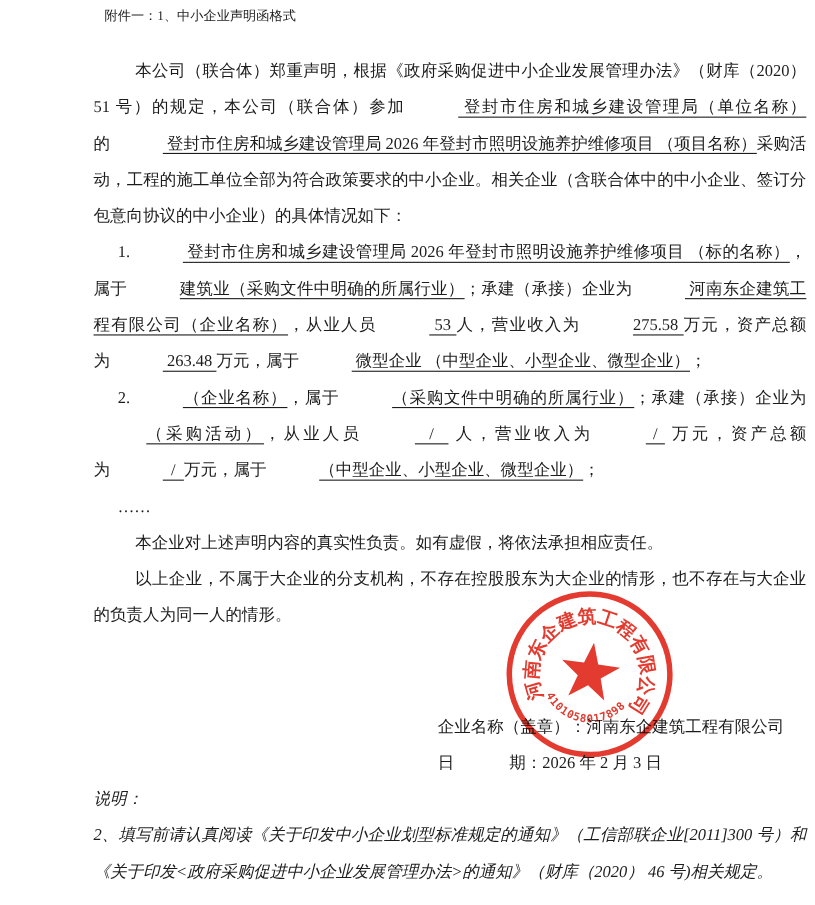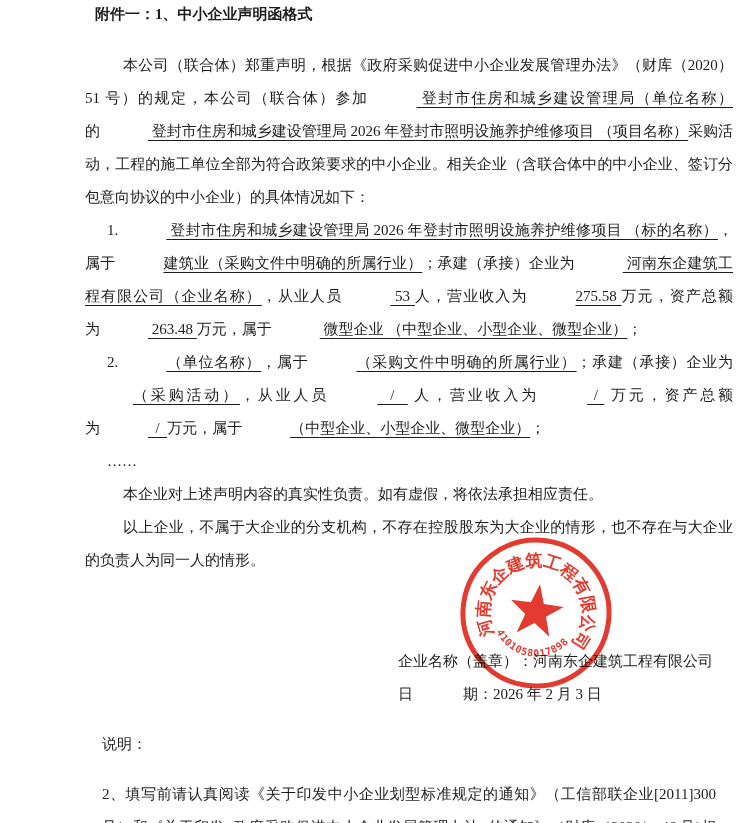--- a/index.html
+++ b/index.html
@@ -12,22 +12,22 @@
     font-size:15px;
     line-height:33px;
     color:#1c1c1c;
   }
   .content{
     position:absolute;
     left:85px;top:0;
     width:648px;
   }
   .title{
-    font-weight:bold;
-    font-size:15px;
+    font-weight:normal;
+    font-size:12px;
     line-height:24px;
     margin:2px 0 23px 10px;
   }
   p.para{
     margin:0;
     text-align:justify;
     text-justify:inter-character;
   }
   .indent-lg{text-indent:38px;}
   .indent-sm{text-indent:22px;}
@@ -36,21 +36,21 @@
     text-decoration-thickness:1px;
     text-underline-offset:4px;
     margin-left:48px;
   }
   .sig{
     margin:68px 0 0 313px;
     line-height:33px;
   }
   .sig-line{white-space:nowrap;}
   .sp{display:inline-block;width:50px;}
-  .notes p{margin:17px;text-align:justify;text-justify:inter-character;}
+  .notes p{margin:0;text-align:justify;text-justify:inter-character;font-style:italic;}
   .seal{
     position:absolute;
     left:456px;top:533px;
     width:160px;height:160px;
     opacity:.9;
     mix-blend-mode:multiply;
     transform:rotate(8deg);
     pointer-events:none;
   }
   .ring{fill:none;stroke-width:5px;}
@@ -71,21 +71,21 @@
 
 <div class="page">
   <div class="content">
 
     <div class="title">附件一：1、中小企业声明函格式</div>
 
     <p class="para indent-lg"><span>本公司（联合体）郑重声明，根据《政府采购促进中小企业发展管理办法》（财库（2020）51 号）的规定，本公司（联合体）参加</span><u>&nbsp;登封市住房和城乡建设管理局（单位名称）</u><span>的</span><u>&nbsp;登封市住房和城乡建设管理局 2026 年登封市照明设施养护维修项目 （项目名称）</u><span>采购活动，工程的施工单位全部为符合政策要求的中小企业。相关企业（含联合体中的中小企业、签订分包意向协议的中小企业）的具体情况如下：</span></p>
 
     <p class="para indent-sm"><span>1.</span><u>&nbsp;登封市住房和城乡建设管理局 2026 年登封市照明设施养护维修项目 （标的名称）</u><span>，属于</span><u>建筑业（采购文件中明确的所属行业）</u><span>；承建（承接）企业为</span><u>&nbsp;河南东企建筑工程有限公司（企业名称）</u><span>，从业人员</span><u>&nbsp;53&nbsp;</u><span>人，营业收入为</span><u>275.58&nbsp;</u><span>万元，资产总额为</span><u>&nbsp;263.48&nbsp;</u><span>万元，属于</span><u>&nbsp;微型企业 （中型企业、小型企业、微型企业）</u><span>；</span></p>
 
-    <p class="para indent-sm"><span>2.</span><u>（单位名称）</u><span>，属于</span><u>（采购文件中明确的所属行业）</u><span>；承建（承接）企业为</span><u>（采购活动）</u><span>，从业人员</span><u>&nbsp;&nbsp;/&nbsp;&nbsp;</u><span> 人，营业收入为</span><u>&nbsp;/&nbsp;</u><span> 万元，资产总额为</span><u>&nbsp;&nbsp;/&nbsp;&nbsp;</u><span>万元，属于</span><u>（中型企业、小型企业、微型企业）</u><span>；</span></p>
+    <p class="para indent-sm"><span>2.</span><u>（企业名称）</u><span>，属于</span><u>（采购文件中明确的所属行业）</u><span>；承建（承接）企业为</span><u>（采购活动）</u><span>，从业人员</span><u>&nbsp;&nbsp;/&nbsp;&nbsp;</u><span> 人，营业收入为</span><u>&nbsp;/&nbsp;</u><span> 万元，资产总额为</span><u>&nbsp;&nbsp;/&nbsp;&nbsp;</u><span>万元，属于</span><u>（中型企业、小型企业、微型企业）</u><span>；</span></p>
 
     <p class="para indent-sm">……</p>
 
     <p class="para indent-lg">本企业对上述声明内容的真实性负责。如有虚假，将依法承担相应责任。</p>
 
     <p class="para indent-lg">以上企业，不属于大企业的分支机构，不存在控股股东为大企业的情形，也不存在与大企业的负责人为同一人的情形。</p>
 
     <div class="sig">
       <div class="sig-line"><span>企业名称（盖章）：</span><span>河南东企建筑工程有限公司</span></div>
       <div class="sig-line"><span>日</span><span class="sp"></span><span>期：</span><span>2026 年 2 月 3 日</span></div>

